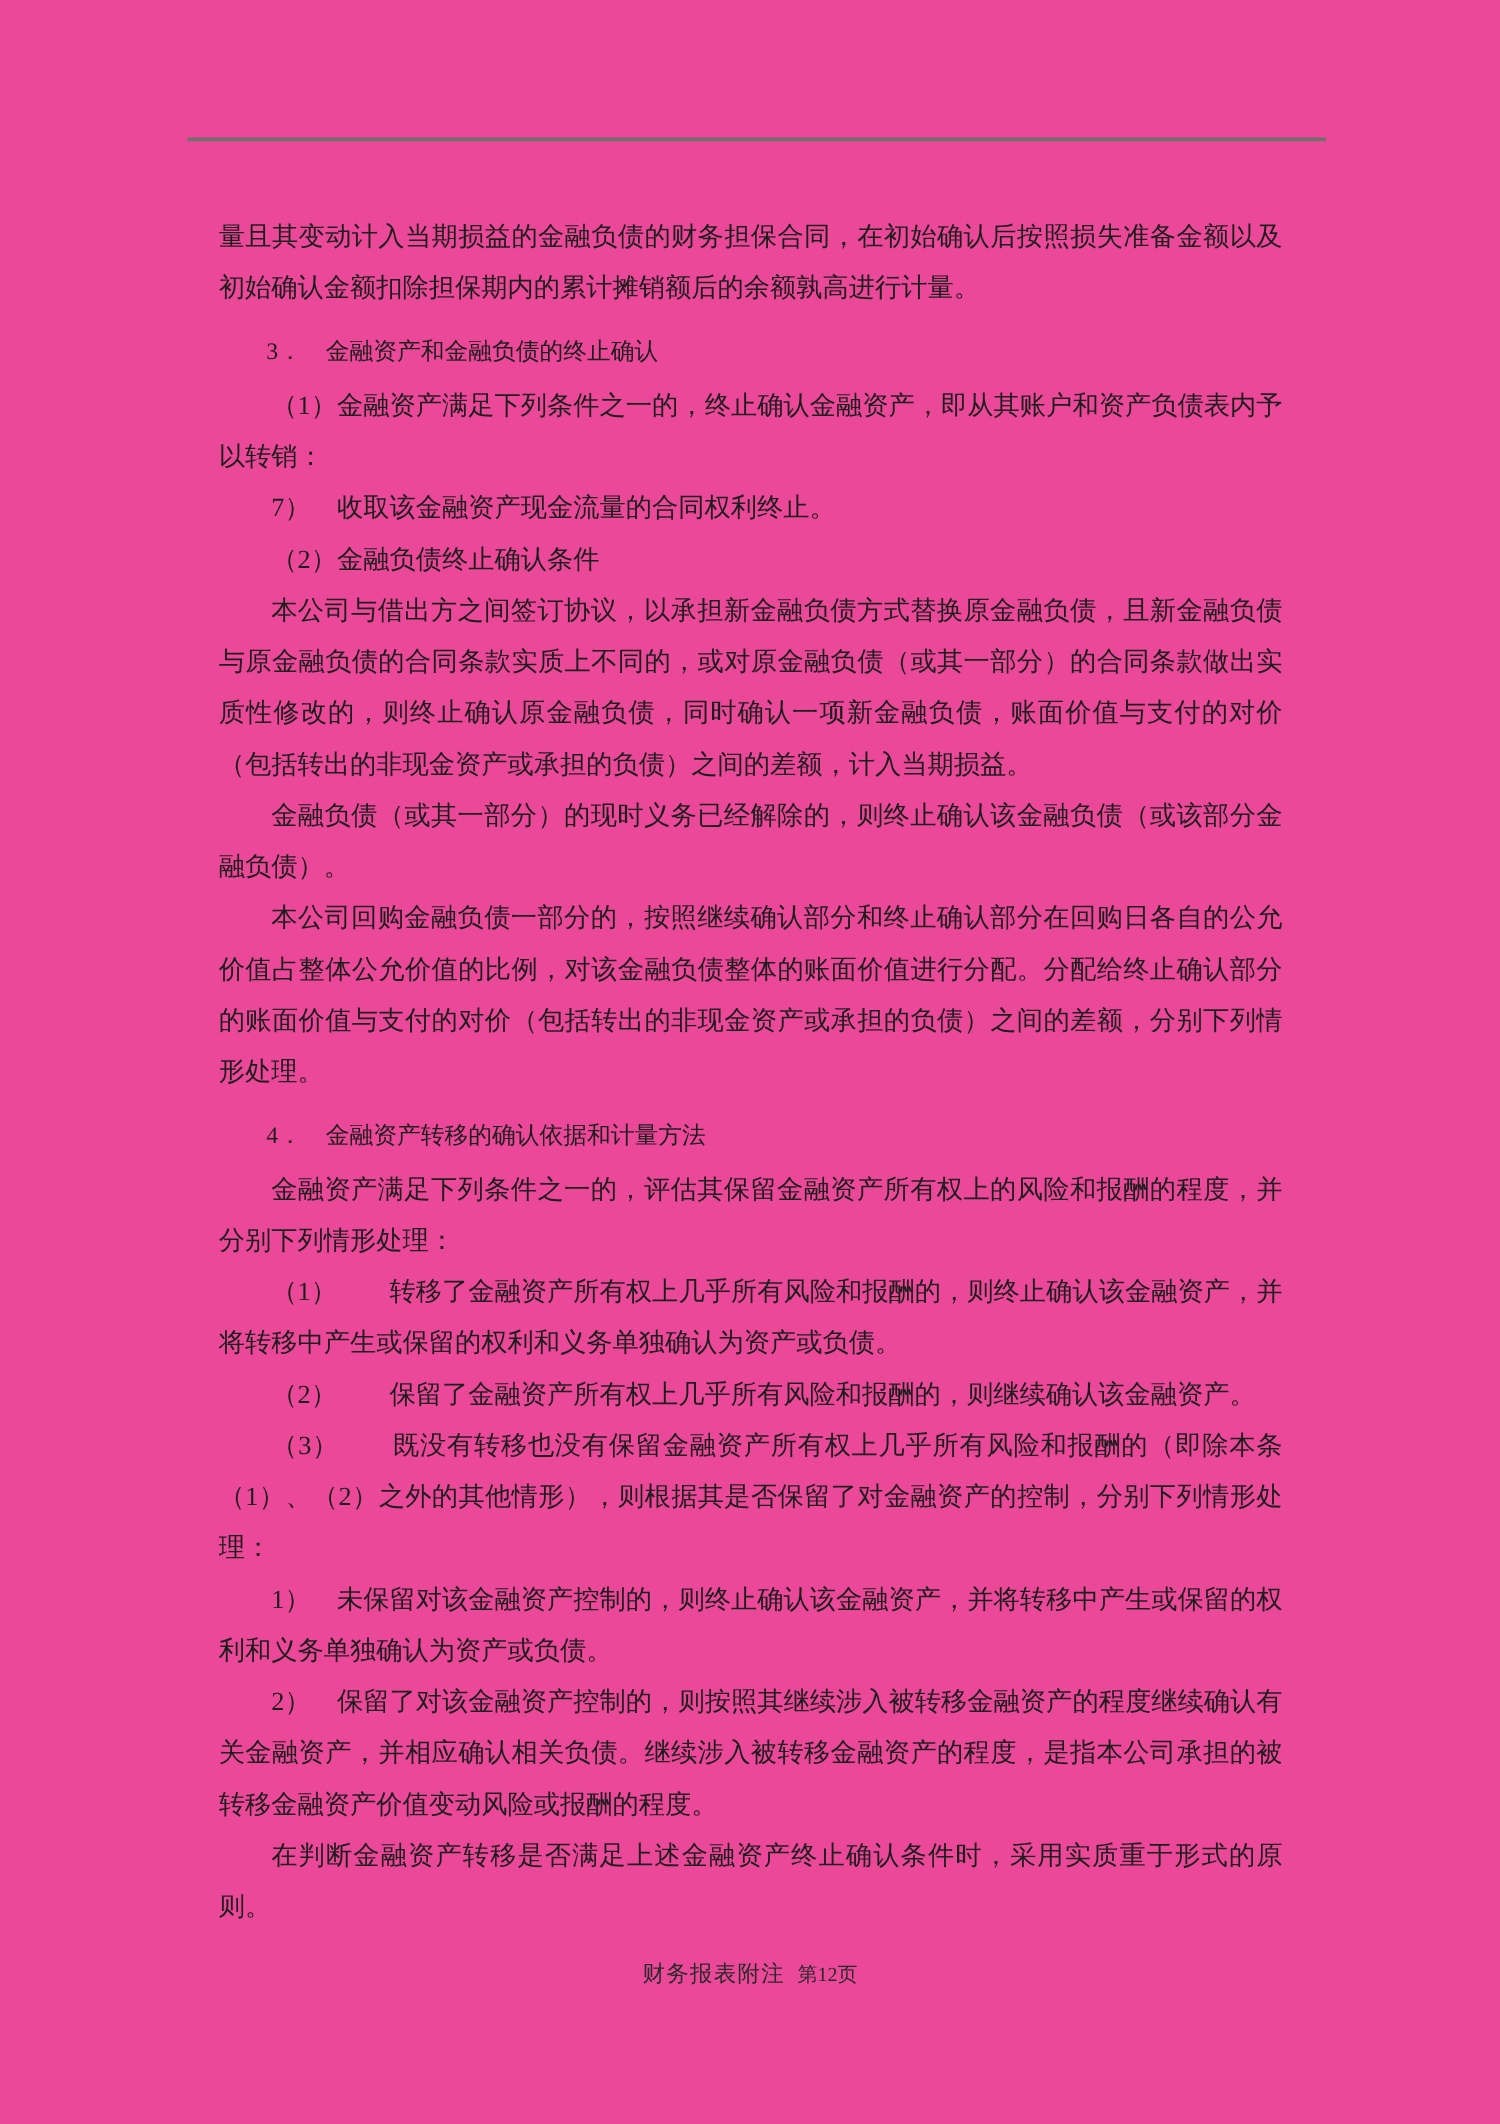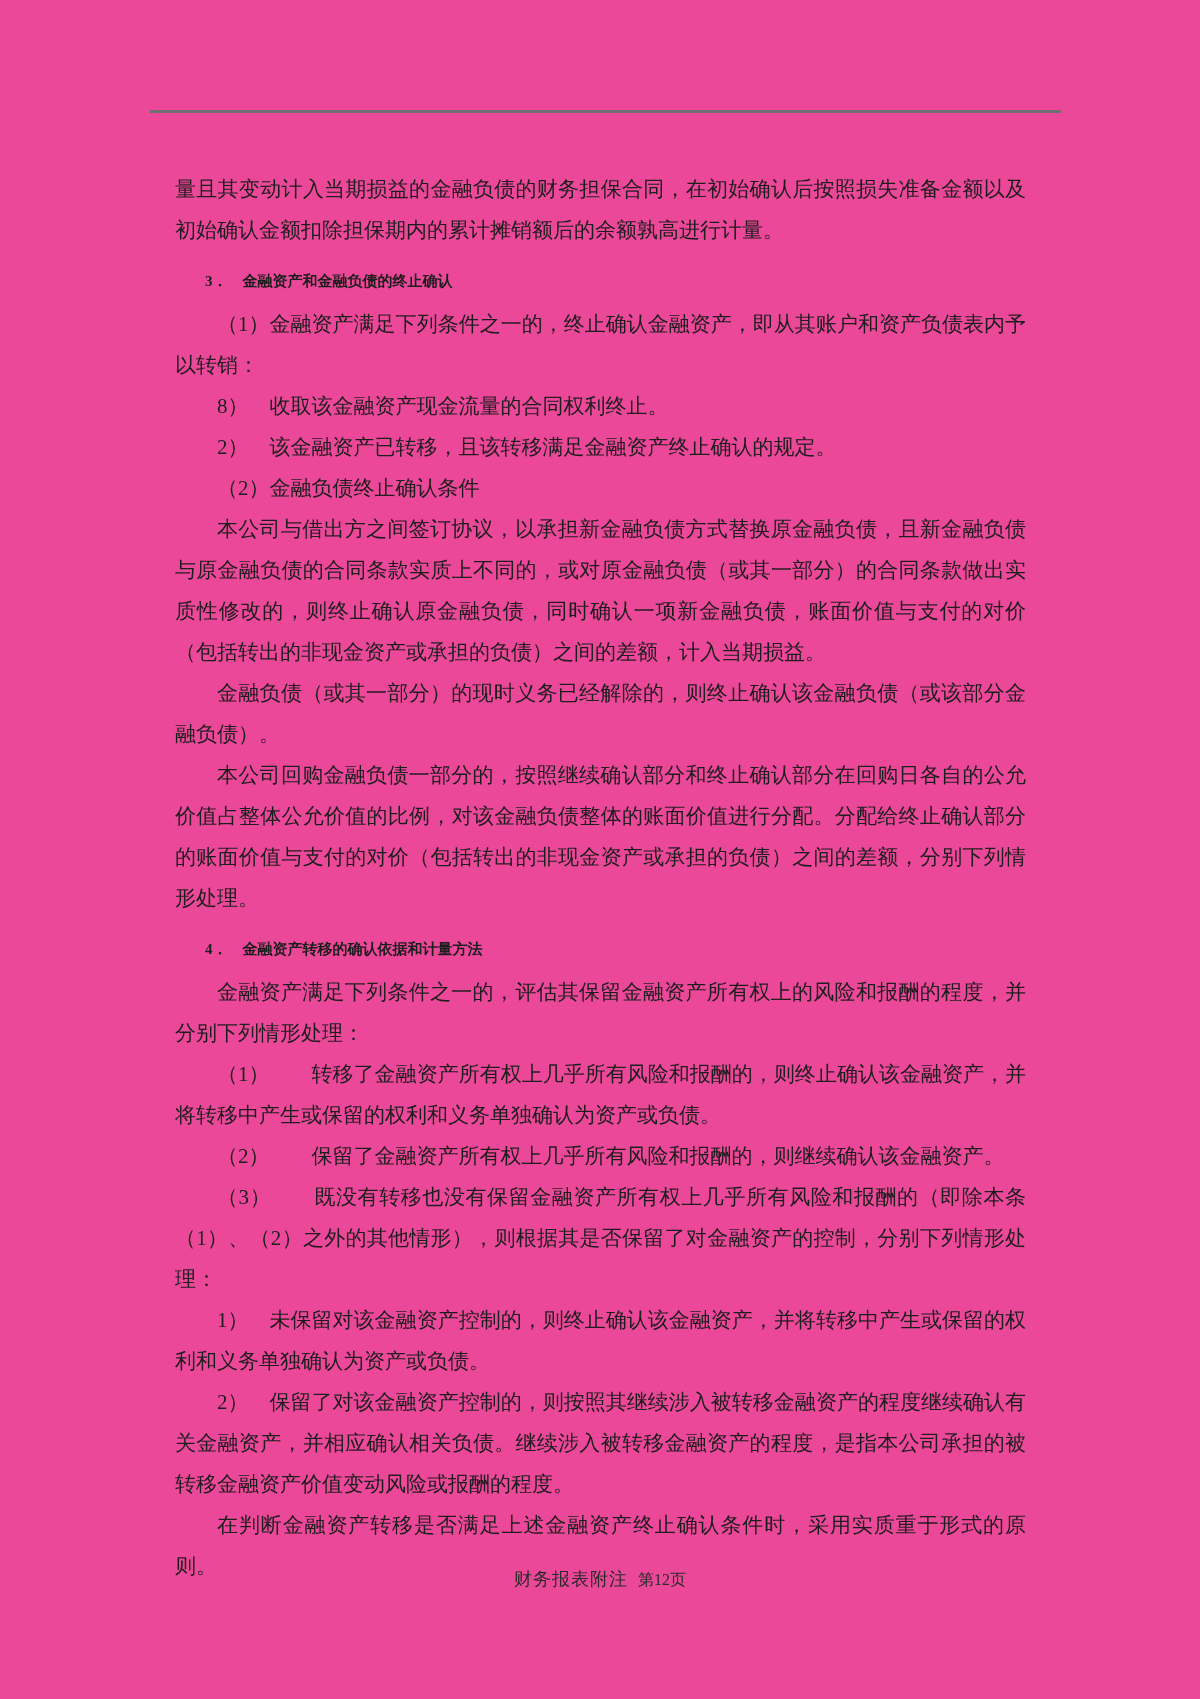--- a/index.html
+++ b/index.html
@@ -38,23 +38,23 @@
   .para {
     margin: 0;
     text-indent: 2em;
     font-weight: normal;
   }
   .para.no-indent {
     text-indent: 0;
   }
   .heading {
     margin: 10px 0 2px 0;
-    font-size: 15px;
+    font-size: 19px;
     line-height: 41px;
-    font-weight: bold;
+    font-weight: normal;
     text-indent: 2em;
   }
   .footer {
     position: absolute;
     left: 0;
     right: 0;
     top: 1567px;
     text-align: center;
     color: #2a2a2a;
     white-space: nowrap;
@@ -72,22 +72,21 @@
 <body>
 
 <div class="page">
 
   <div class="header-rule"></div>
 
   <main class="content">
     <p class="para no-indent">量且其变动计入当期损益的金融负债的财务担保合同，在初始确认后按照损失准备金额以及初始确认金额扣除担保期内的累计摊销额后的余额孰高进行计量。</p>
     <h3 class="heading">3．　金融资产和金融负债的终止确认</h3>
     <p class="para">（1）金融资产满足下列条件之一的，终止确认金融资产，即从其账户和资产负债表内予以转销：</p>
-    <p class="para">8）　收取该金融资产现金流量的合同权利终止。</p>
-    <p class="para">2）　该金融资产已转移，且该转移满足金融资产终止确认的规定。</p>
+    <p class="para">7）　收取该金融资产现金流量的合同权利终止。</p>
     <p class="para">（2）金融负债终止确认条件</p>
     <p class="para">本公司与借出方之间签订协议，以承担新金融负债方式替换原金融负债，且新金融负债与原金融负债的合同条款实质上不同的，或对原金融负债（或其一部分）的合同条款做出实质性修改的，则终止确认原金融负债，同时确认一项新金融负债，账面价值与支付的对价（包括转出的非现金资产或承担的负债）之间的差额，计入当期损益。</p>
     <p class="para">金融负债（或其一部分）的现时义务已经解除的，则终止确认该金融负债（或该部分金融负债）。</p>
     <p class="para">本公司回购金融负债一部分的，按照继续确认部分和终止确认部分在回购日各自的公允价值占整体公允价值的比例，对该金融负债整体的账面价值进行分配。分配给终止确认部分的账面价值与支付的对价（包括转出的非现金资产或承担的负债）之间的差额，分别下列情形处理。</p>
     <h3 class="heading">4．　金融资产转移的确认依据和计量方法</h3>
     <p class="para">金融资产满足下列条件之一的，评估其保留金融资产所有权上的风险和报酬的程度，并分别下列情形处理：</p>
     <p class="para">（1）　　转移了金融资产所有权上几乎所有风险和报酬的，则终止确认该金融资产，并将转移中产生或保留的权利和义务单独确认为资产或负债。</p>
     <p class="para">（2）　　保留了金融资产所有权上几乎所有风险和报酬的，则继续确认该金融资产。</p>
     <p class="para">（3）　　既没有转移也没有保留金融资产所有权上几乎所有风险和报酬的（即除本条（1）、（2）之外的其他情形），则根据其是否保留了对金融资产的控制，分别下列情形处理：</p>
     <p class="para">1）　未保留对该金融资产控制的，则终止确认该金融资产，并将转移中产生或保留的权利和义务单独确认为资产或负债。</p>

